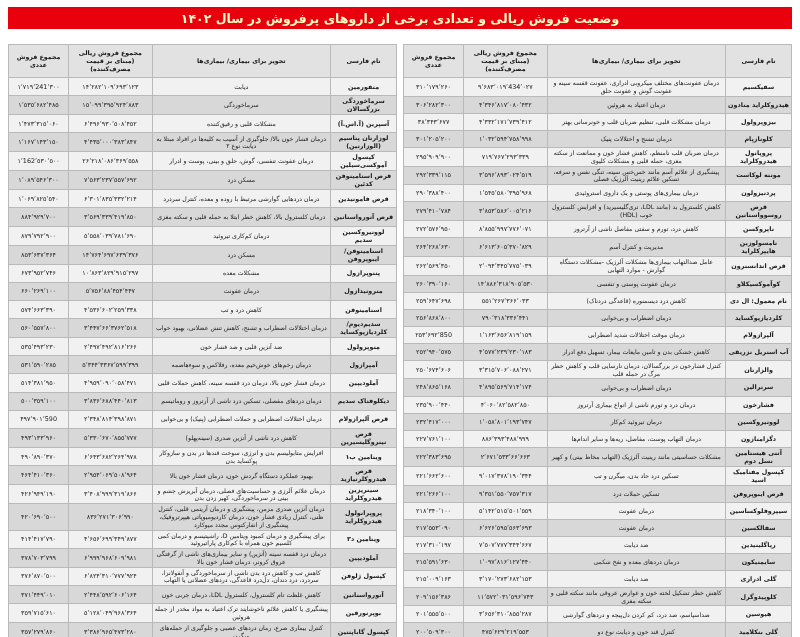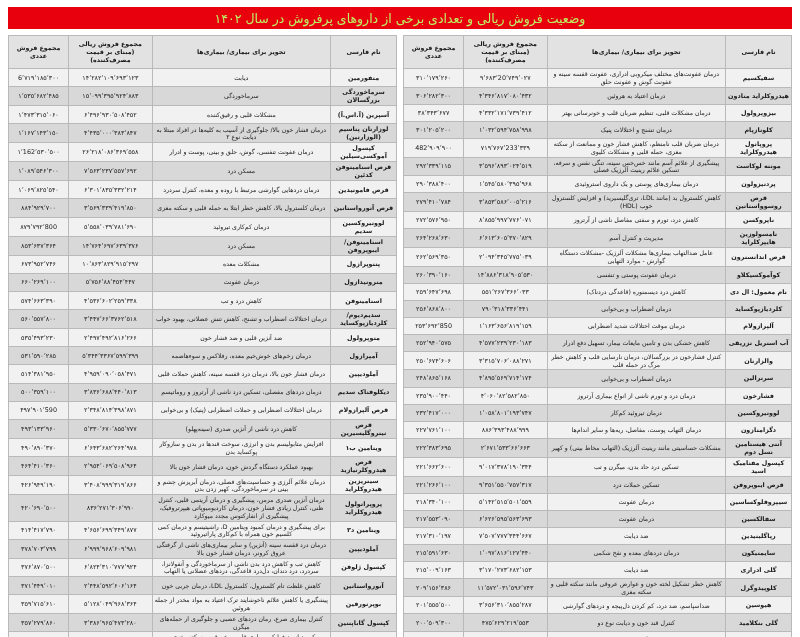--- a/index.html
+++ b/index.html
@@ -49,28 +49,28 @@
     border: 3px solid rgba(255,255,255,0.5);
     transform: rotate(-10deg);
   }
 
   
   .title-bar {
     position: relative;
     z-index: 10;
     height: 22px;
     background: #e8000d;
-    color: #bef264;
+    color: #fef9c3;
     font-size: 12.5px;
-    font-weight: normal;
+    font-weight: bold;
     display: flex;
     align-items: center;
     justify-content: center;
     letter-spacing: 0;
-    margin-bottom: 6px;
+    margin-bottom: 15px;
   }
 
   
   .tables-wrap {
     position: relative;
     z-index: 10;
     display: flex;
     flex-direction: row-reverse;
     gap: 6px;
     height: 598px;
@@ -163,21 +163,21 @@
             <th>تجویز برای بیماری/ بیماری‌ها</th>
             <th>مجموع فروش ریالی (مبنای بر قیمت مصرف‌کننده)</th>
             <th>مجموع فروش عددی</th>
           </tr>
         </thead>
         <tbody>
             <tr class="row-odd" style="height: 18.16px;">
               <td class="cell-name">متفورمین</td>
               <td class="cell-desc">دیابت</td>
               <td class="cell-rial">۱۴٬۲۸۲٬۱۰۹٬۶۹۳٬۱۲۳</td>
-              <td class="cell-count">6٬۷۱۹٬۱۸۵٬۳۰۰</td>
+              <td class="cell-count">۱٬۷۱۹٬241٬۳۰۰</td>
             </tr>
             <tr class="row-even" style="height: 18.16px;">
               <td class="cell-name">سرماخوردگی بزرگسالان</td>
               <td class="cell-desc">سرماخوردگی</td>
               <td class="cell-rial">۱۵٬۰۹۹٬۳۹۵٬۹۲۴٬۸۸۳</td>
               <td class="cell-count">۱٬۵۳۵٬۶۸۲٬۴۸۵</td>
             </tr>
             <tr class="row-odd" style="height: 18.16px;">
               <td class="cell-name">آسپرین (آ.اس.آ)</td>
               <td class="cell-desc">مشکلات قلبی و رقیق‌کننده</td>
@@ -211,21 +211,21 @@
             <tr class="row-even" style="height: 18.16px;">
               <td class="cell-name">قرص آتورواستاتین</td>
               <td class="cell-desc">درمان کلسترول بالا، کاهش خطر ابتلا به حمله قلبی و سکته مغزی</td>
               <td class="cell-rial">۳٬۵۶۹٬۳۳۹٬۴۱۹٬۸۵۰</td>
               <td class="cell-count">۸۸۴٬۹۲۹٬۷۰۰</td>
             </tr>
             <tr class="row-odd" style="height: 18.16px;">
               <td class="cell-name">لووتیروکسین سدیم</td>
               <td class="cell-desc">درمان کم‌کاری تیروئید</td>
               <td class="cell-rial">۵٬۵۵۸٬۰۳۹٬۷۸۱٬۶۹۰</td>
-              <td class="cell-count">۸۷۹٬۷۹۲٬800</td>
+              <td class="cell-count">۸۷۹٬۷۹۲٬۹۰۰</td>
             </tr>
             <tr class="row-even" style="height: 18.16px;">
               <td class="cell-name">استامینوفن/ایبوپروفن</td>
               <td class="cell-desc">مسکن درد</td>
               <td class="cell-rial">۱۴٬۷۶۴٬۶۹۷٬۶۳۹٬۳۷۶</td>
               <td class="cell-count">۸۵۳٬۶۳۷٬۳۶۴</td>
             </tr>
             <tr class="row-odd" style="height: 18.16px;">
               <td class="cell-name">پنتوپرازول</td>
               <td class="cell-desc">مشکلات معده</td>
@@ -369,21 +369,21 @@
             <th>نام فارسی</th>
             <th>تجویز برای بیماری/ بیماری‌ها</th>
             <th>مجموع فروش ریالی (مبنای بر قیمت مصرف‌کننده)</th>
             <th>مجموع فروش عددی</th>
           </tr>
         </thead>
         <tbody>
             <tr class="row-odd" style="height: 17.06px;">
               <td class="cell-name">سفیکسیم</td>
               <td class="cell-desc">درمان عفونت‌های مختلف میکروبی ادراری، عفونت قفسه سینه و عفونت گوش و عفونت حلق</td>
-              <td class="cell-rial">۹٬۶۸۳٬20٬۷۴۹٬۰۲۷</td>
+              <td class="cell-rial">۹٬۶۸۳٬۰۱۹٬434٬۰۲۷</td>
               <td class="cell-count">۳۱۰٬۱۷۹٬۲۶۰</td>
             </tr>
             <tr class="row-even" style="height: 17.06px;">
               <td class="cell-name">هیدروکلراید متادون</td>
               <td class="cell-desc">درمان اعتیاد به هروئین</td>
               <td class="cell-rial">۴٬۳۴۶٬۸۱۷٬۰۸۰٬۴۳۲</td>
               <td class="cell-count">۳۰۶٬۲۸۲٬۳۰۰</td>
             </tr>
             <tr class="row-odd" style="height: 17.06px;">
               <td class="cell-name">بیزوپرولول</td>
@@ -393,22 +393,22 @@
             </tr>
             <tr class="row-even" style="height: 17.06px;">
               <td class="cell-name">کلونازپام</td>
               <td class="cell-desc">درمان تشنج و اختلالات پنیک</td>
               <td class="cell-rial">۱٬۰۳۲٬۵۹۴٬۷۵۸٬۹۹۸</td>
               <td class="cell-count">۳۰۱٬۲۰۵٬۲۰۰</td>
             </tr>
             <tr class="row-odd" style="height: 17.06px;">
               <td class="cell-name">پروپانول هیدروکلراید</td>
               <td class="cell-desc">درمان ضربان قلب نامنظم، کاهش فشار خون و ممانعت از سکته مغزی، حمله قلبی و مشکلات کلیوی</td>
-              <td class="cell-rial">۷۱۹٬۷۶۷٬233٬۳۳۹</td>
-              <td class="cell-count">482٬۹۰۹٬۹۰۰</td>
+              <td class="cell-rial">۷۱۹٬۷۶۷٬۲۹۳٬۳۳۹</td>
+              <td class="cell-count">۲۹۵٬۹۰۹٬۹۰۰</td>
             </tr>
             <tr class="row-even" style="height: 17.06px;">
               <td class="cell-name">مونته لوکاست</td>
               <td class="cell-desc">پیشگیری از علائم آسم مانند خس‌خس سینه، تنگی نفس و سرفه، تسکین علائم رینیت آلرژیک فصلی</td>
               <td class="cell-rial">۳٬۵۹۶٬۸۹۳٬۰۲۴٬۵۱۹</td>
               <td class="cell-count">۲۹۲٬۳۳۹٬۱۱۵</td>
             </tr>
             <tr class="row-odd" style="height: 17.06px;">
               <td class="cell-name">پردنیزولون</td>
               <td class="cell-desc">درمان بیماری‌های پوستی و یک داروی استروئیدی</td>

